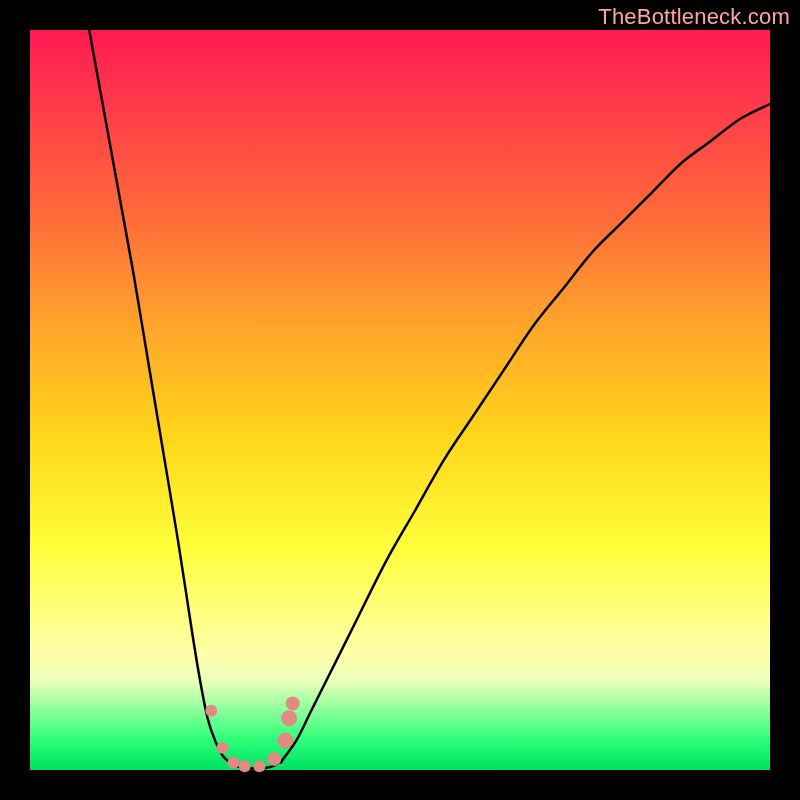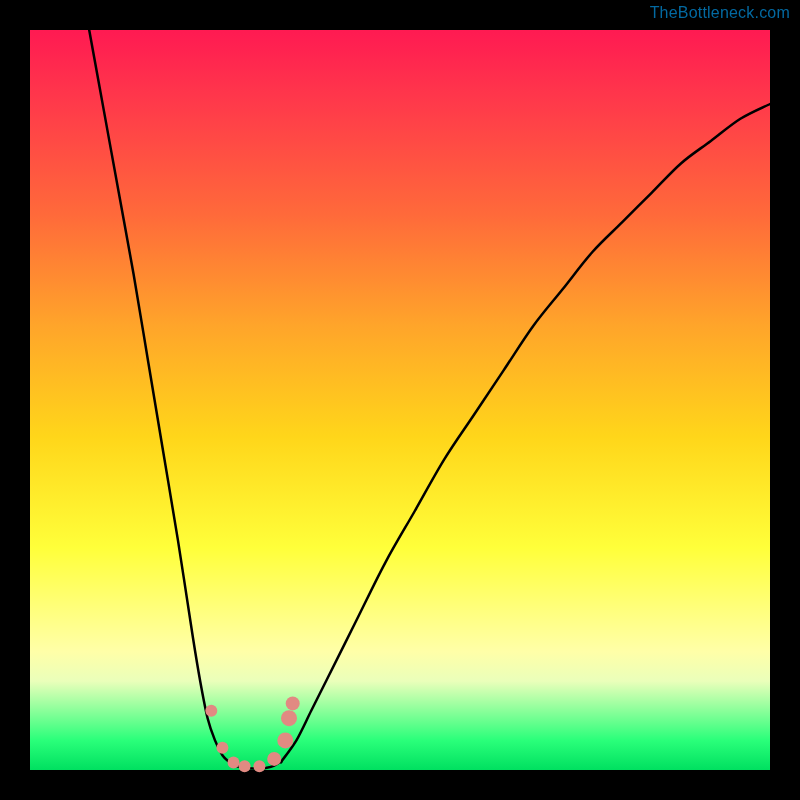--- a/index.html
+++ b/index.html
@@ -37,22 +37,22 @@
       #eaffba 88%,
       #8aff9a 92%,
       #2aff7a 96%,
       #00e060 100%
     );
   }
   .watermark {
     position: absolute;
     top: 4px;
     right: 10px;
-    color: #0369a1;
-    font-size: 16px;
+    color: #fca5a5;
+    font-size: 22px;
     font-weight: 400;
     letter-spacing: 0.2px;
     user-select: none;
   }
   svg.curve {
     position: absolute;
     top: 0; left: 0;
     width: 740px;
     height: 740px;
     overflow: visible;

